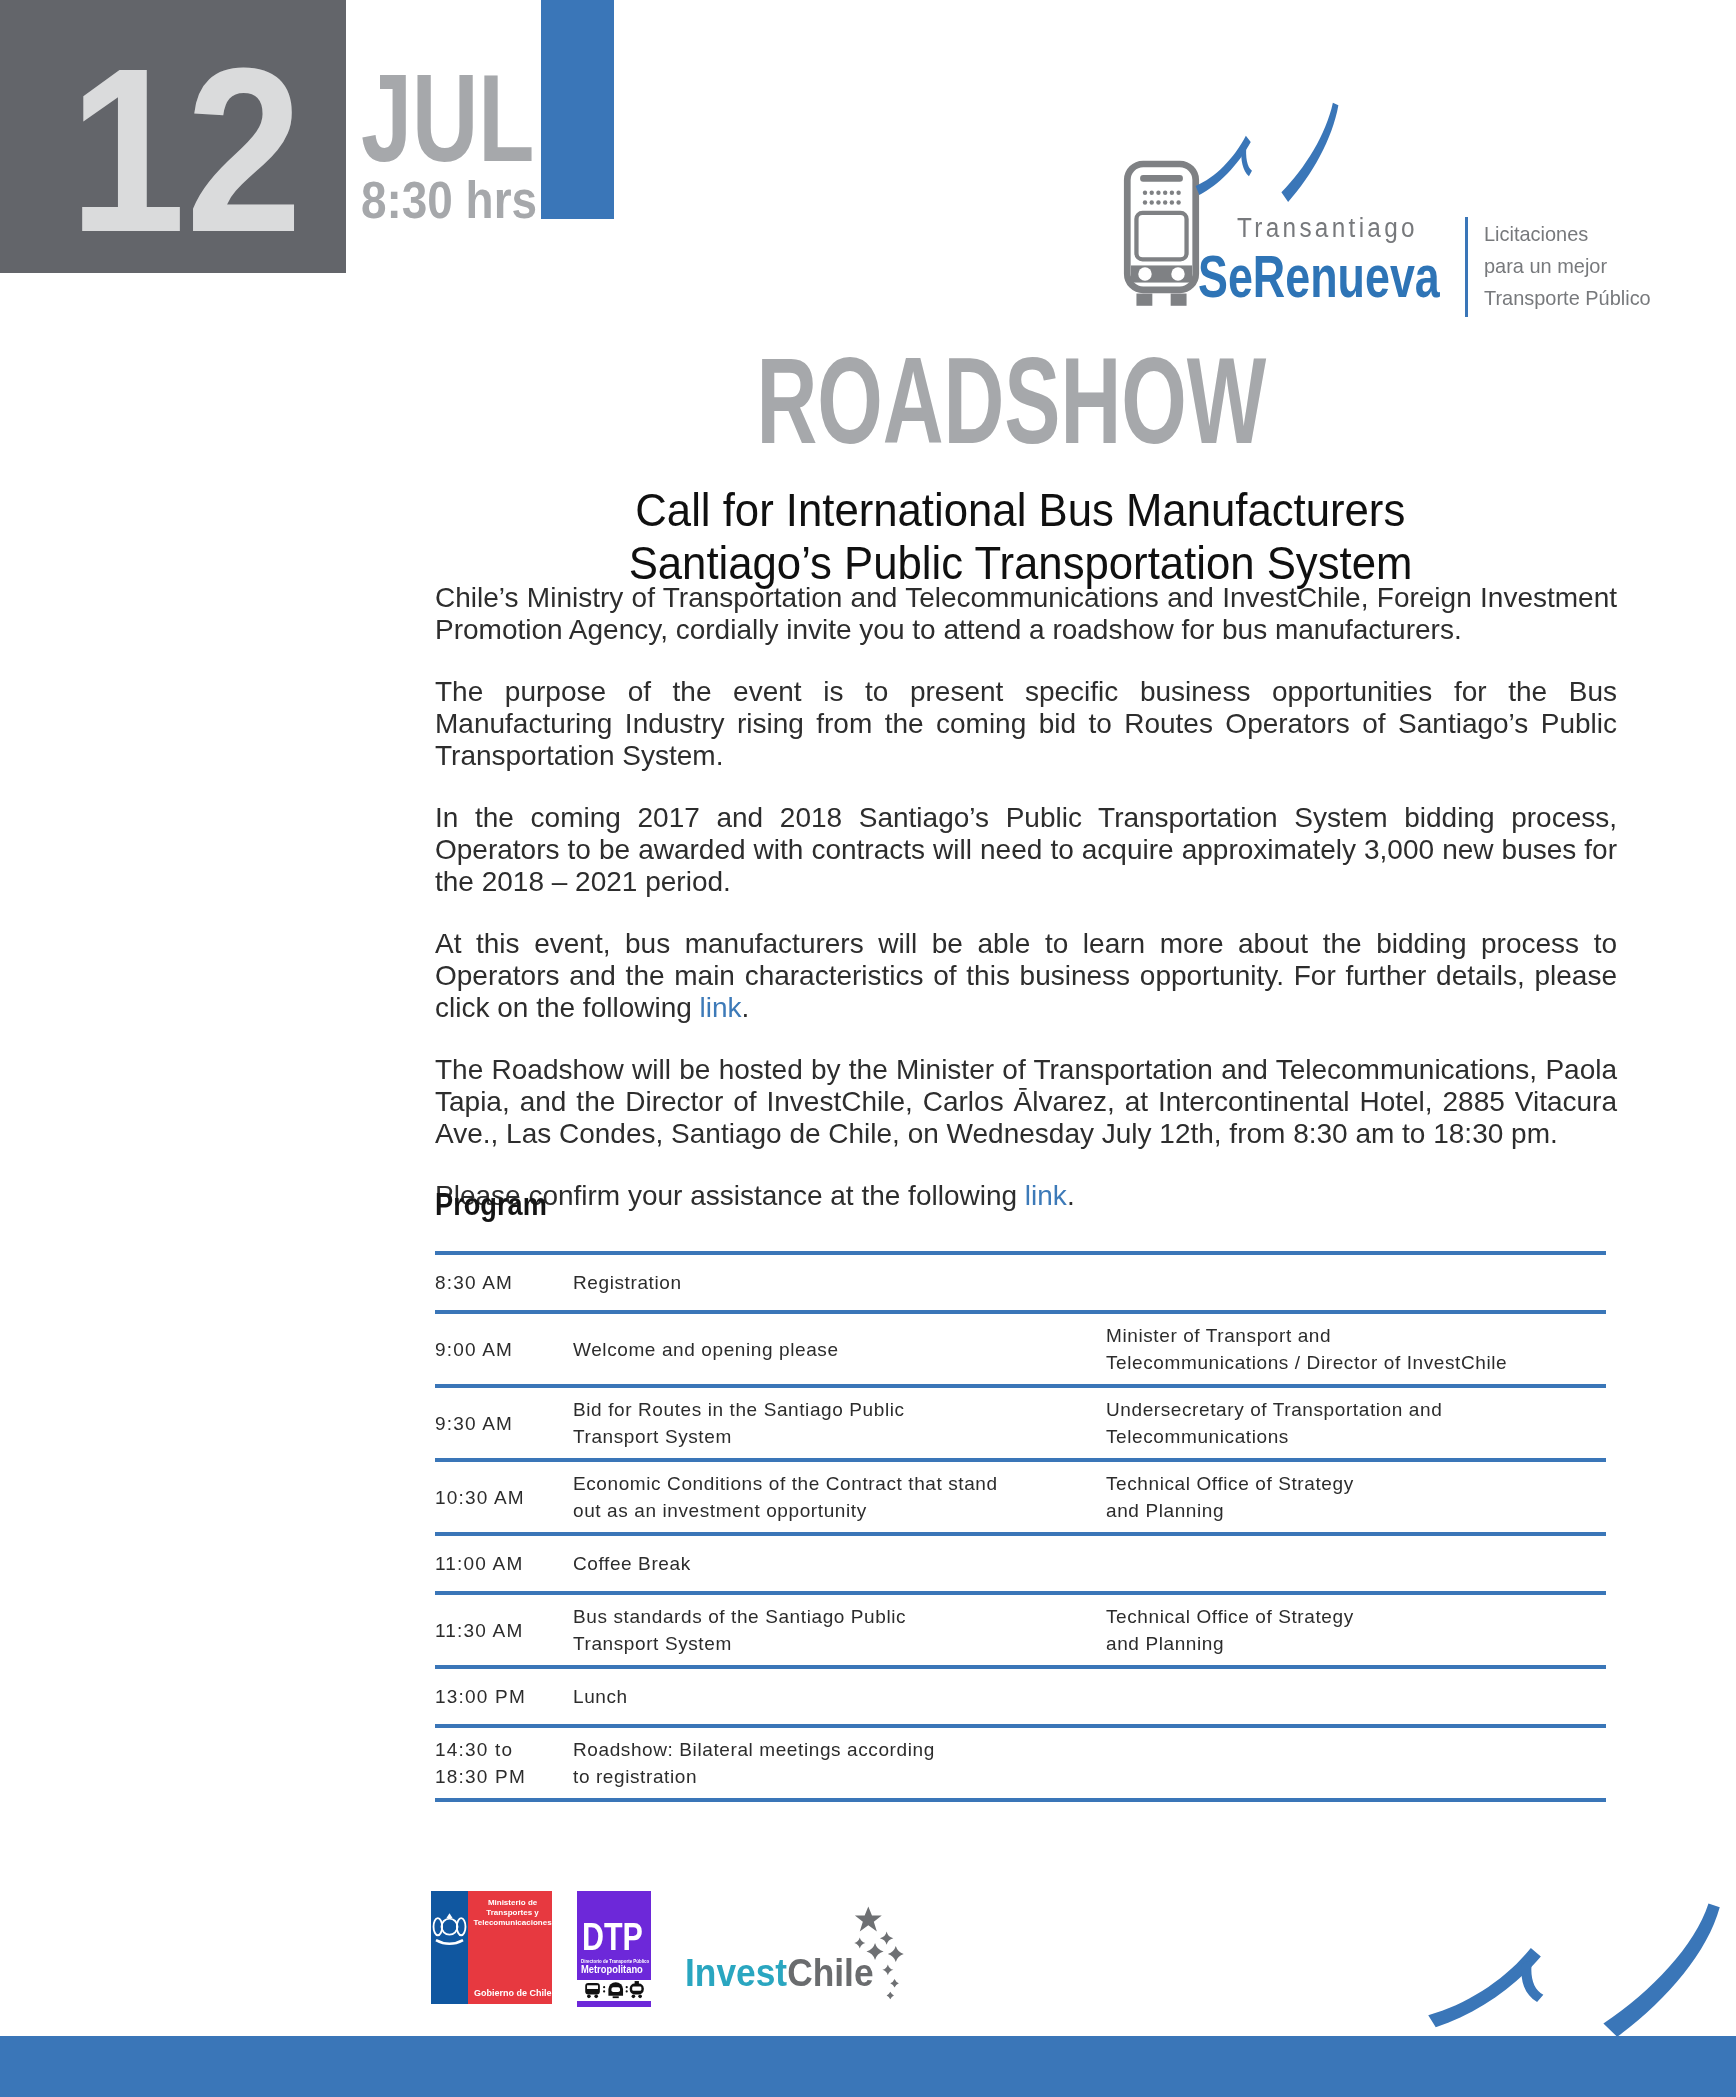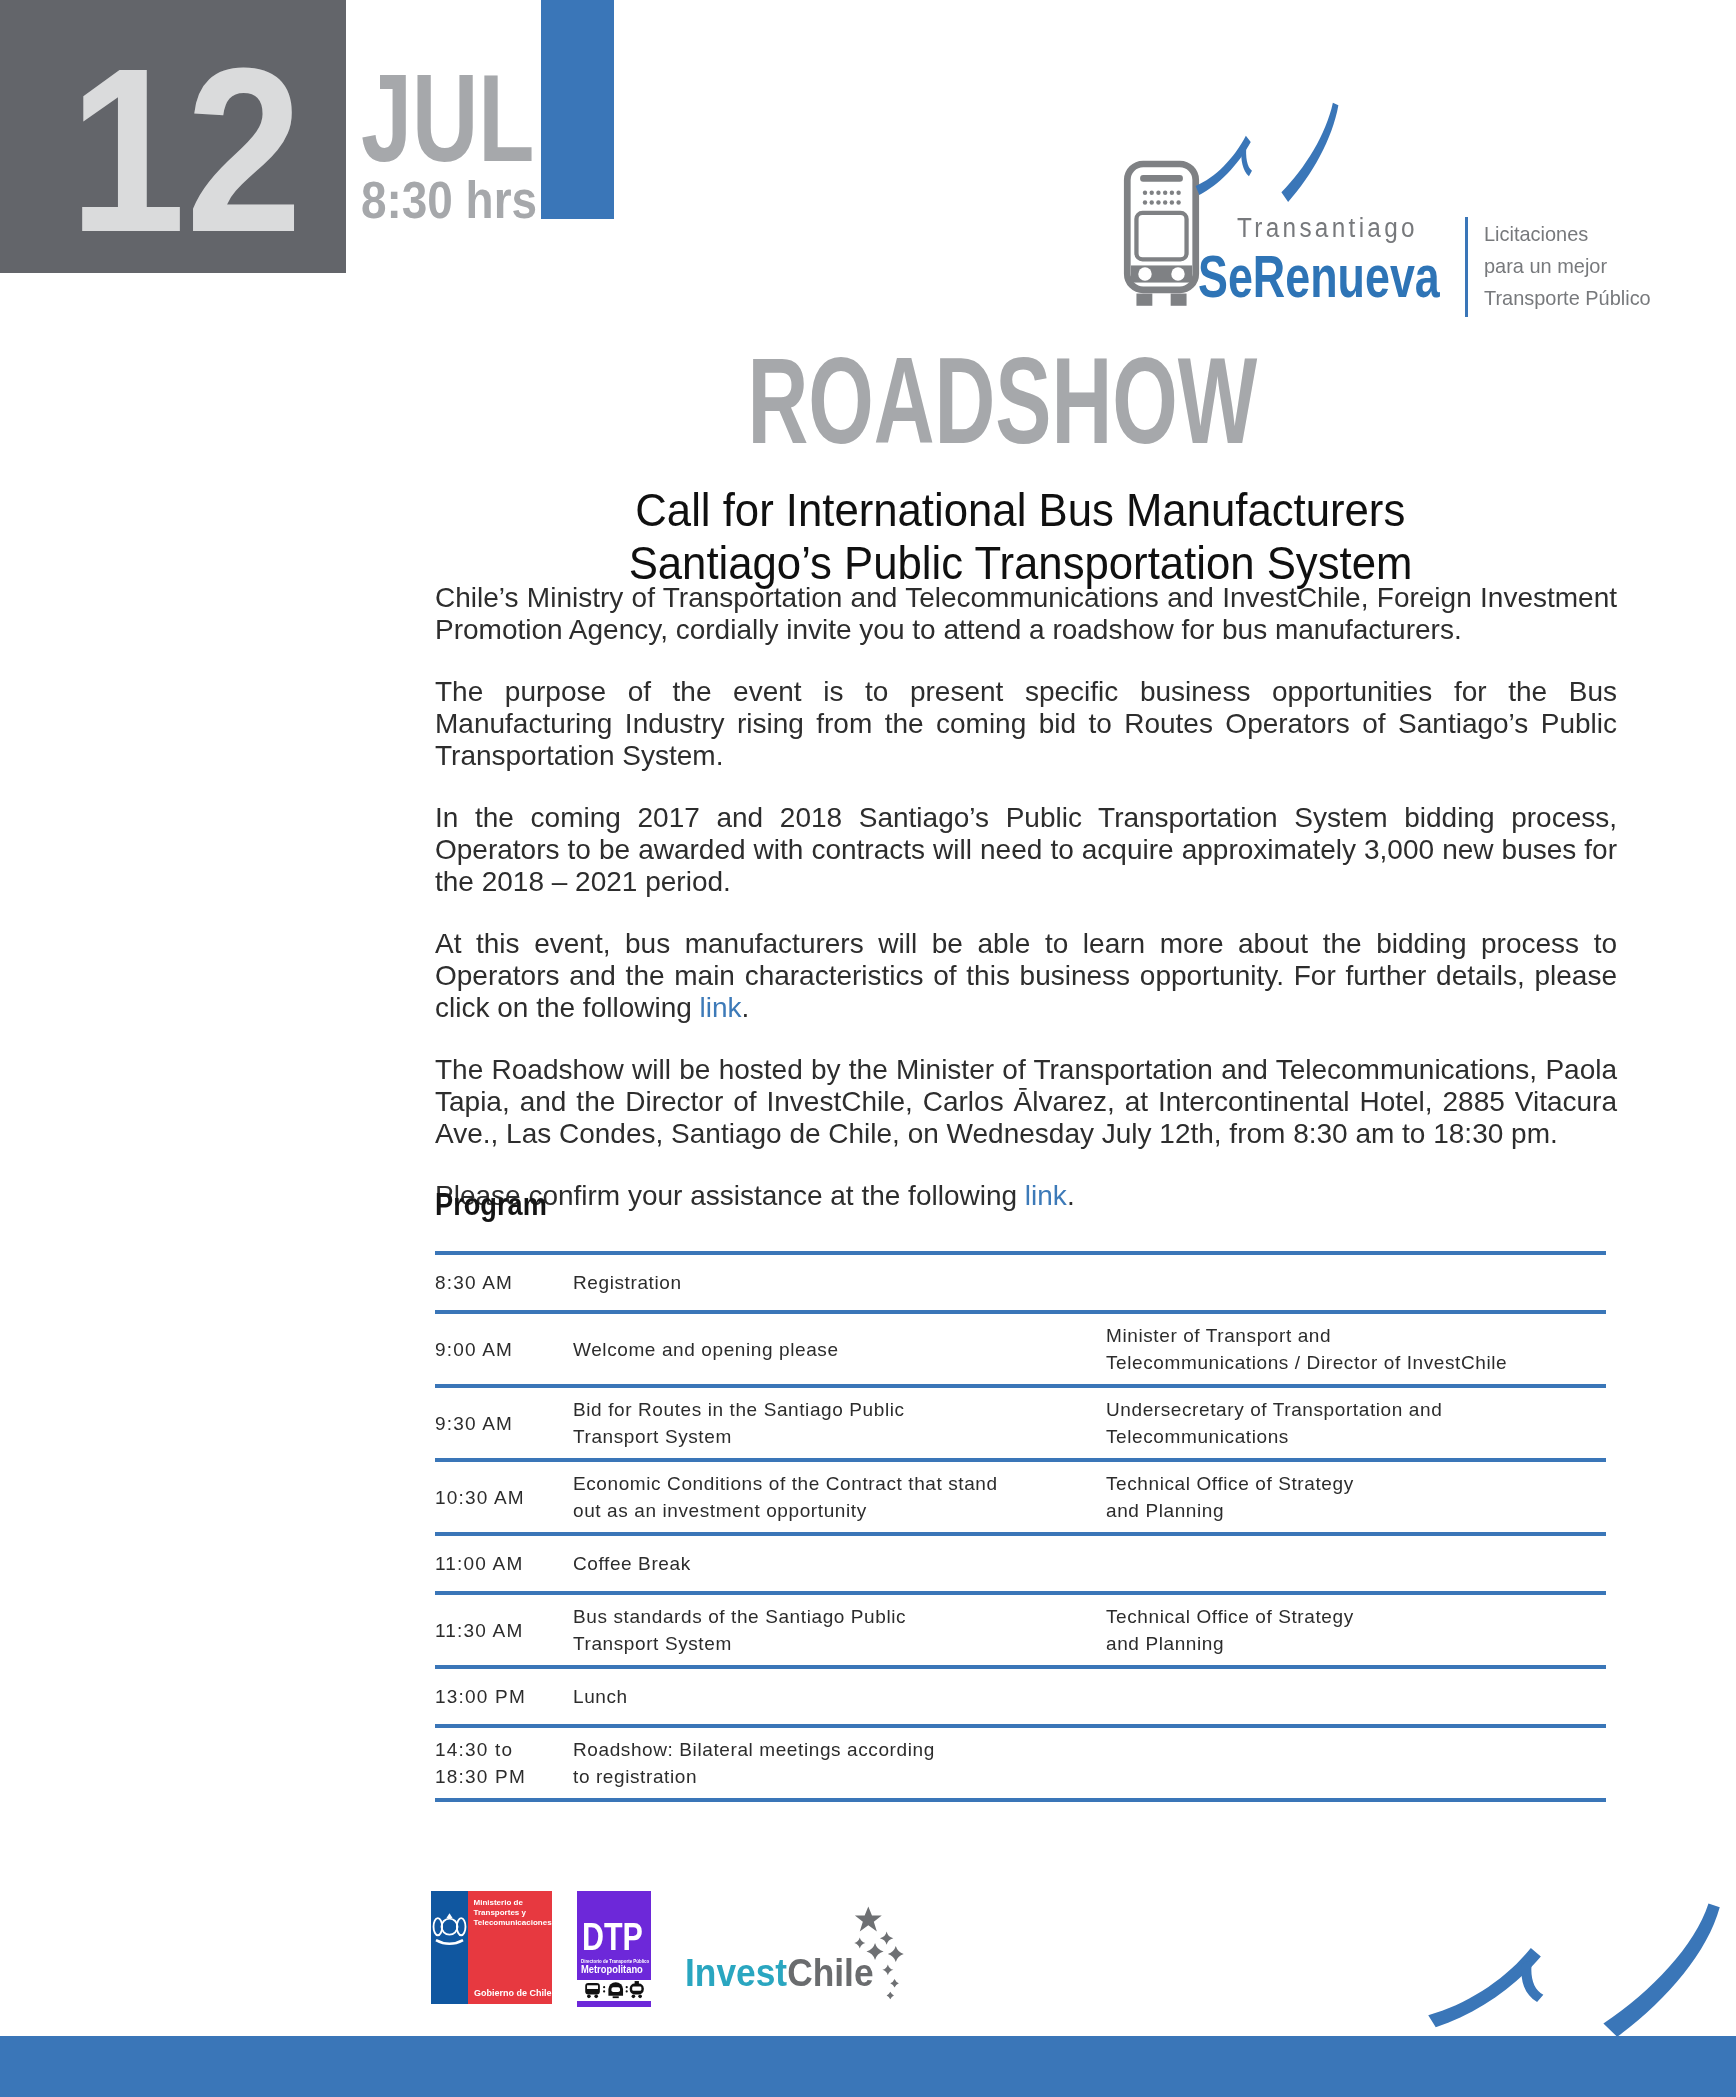--- a/index.html
+++ b/index.html
@@ -25,21 +25,21 @@
   .brand-swoosh { left:1195px; top:100px; }
   .brand-top    { left:1237px; top:214px; font-size:27px; line-height:29px; letter-spacing:3.7px;
                   color:#77797c; transform:scaleX(.90); transform-origin:left top; white-space:nowrap; }
   .brand-bottom { left:1198px; top:247px; font-size:59px; line-height:61px; font-weight:bold;
                   color:#2e74b6; transform:scaleX(.76); transform-origin:left top; white-space:nowrap; }
   .brand-divider{ left:1465px; top:217px; width:3.1px; height:100px; background:#3a76b8; }
   .brand-tagline{ left:1484px; top:218px; font-size:21px; line-height:32px; color:#77797c;
                   transform:scaleX(.95); transform-origin:left top; }
 
   
-  .title-wrap { left:417px; top:340px; width:1171px; text-align:center; }
+  .title-wrap { left:426px; top:340px; width:1171px; text-align:center; }
   .roadshow   { display:inline-block; font-size:122px; line-height:122px; font-weight:bold;
                 color:#a6a8ab; transform:scaleX(.69); white-space:nowrap; }
   .subtitle   { left:435px; top:484px; width:1171px; text-align:center;
                 font-size:46px; line-height:53px; font-weight:normal; color:#101010; }
   .subtitle .line { display:inline-block; transform:scaleX(.95); white-space:nowrap; }
 
   
   .body-copy  { left:435px; top:582px; width:1182px; font-size:28px; line-height:32px;
                 color:#2d2d2d; text-align:justify; }
   .body-copy p { margin-bottom:30px; }
@@ -51,21 +51,21 @@
   .p-table { left:435px; top:1251px; width:1171px; }
   .p-head  { display:flex; color:#3a76b8; font-size:23px; line-height:27px; padding:2.4px 0 24.5px 0; }
   .c-from { width:138px; } .c-act { width:533px; } .c-spk { flex:1; }
   .p-row { display:flex; align-items:center; border-top:4.9px solid #3a76b8; padding:8px 0;
            min-height:59px; font-size:19px; line-height:27px; color:#2c2c2c; }
   .p-row .cell { white-space:pre-line; letter-spacing:0.6px; }
   .p-row .t-from { letter-spacing:1.2px; }
   .p-table::after { content:""; display:block; border-top:4.9px solid #3a76b8; }
 
   
-  .m-logo { left:431px; top:1891px; width:120px; height:113px; display:flex; }
+  .m-logo { left:431px; top:1891px; width:120px; height:113px; display:flex;text-align:center; }
   .m-blue { width:51px; background:#1057a0; display:flex; align-items:flex-start; justify-content:center; padding-top:16px; }
   .m-red  { flex:1; background:#e73940; position:relative; color:#fff; }
   .m-lines  { padding:7.3px 0 0 5.5px; font-size:8px; line-height:9.8px; font-weight:bold; white-space:pre-line; }
   .m-bottom { position:absolute; bottom:6.1px; left:5.5px; font-size:9.8px; font-weight:bold;
               white-space:nowrap; transform:scaleX(.92); transform-origin:left bottom; }
 
   .dtp-logo { left:577px; top:1891px; width:74px; height:116px; background:#6d28d9; }
   .dtp-abbr { position:absolute; left:4.9px; top:26px; font-size:39px; line-height:39px; font-weight:bold;
               color:#fff; transform:scaleX(.78); transform-origin:left top; }
   .dtp-l1 { position:absolute; left:4.3px; top:67px; font-size:5.5px; font-weight:bold; color:#fff;

